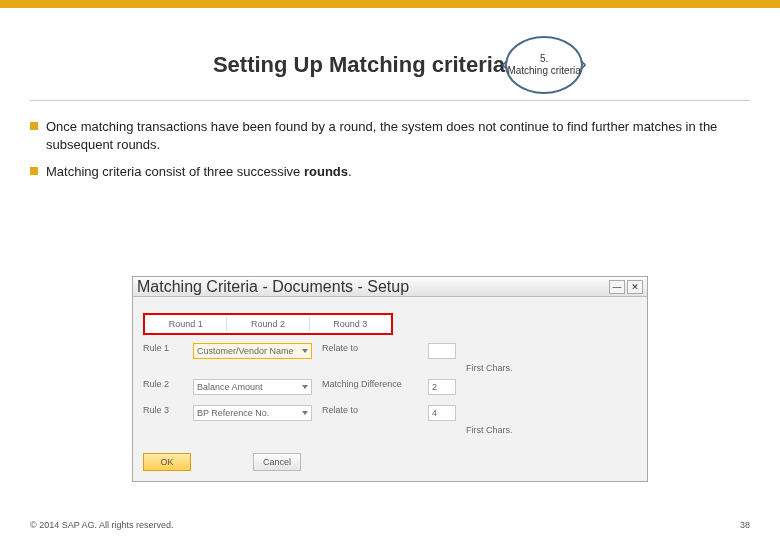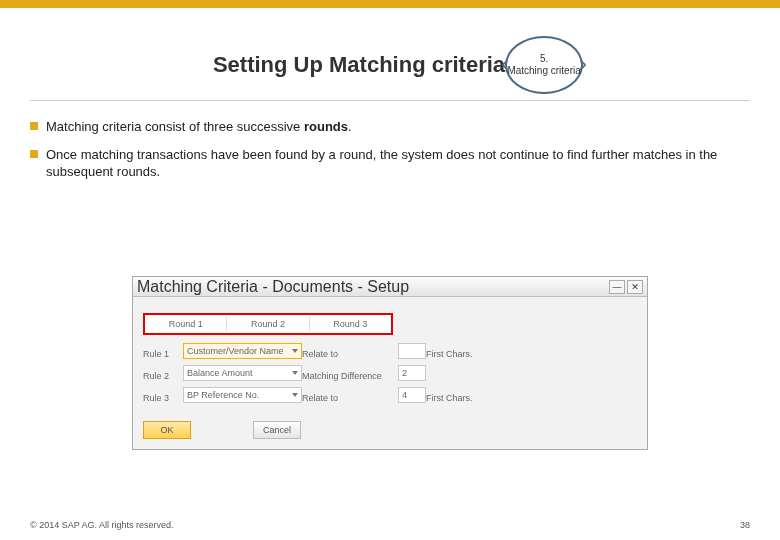--- a/index.html
+++ b/index.html
@@ -129,22 +129,22 @@
     flex: 1;
     text-align: center;
     font-size: 9px;
     color: #666;
     border-right: 1px solid #ddd;
     padding: 2px 0;
   }
   .tab:last-child { border-right: none; }
   .rule-row {
     display: flex;
-    align-items: flex-end;
-    gap: 0;
+    align-items: flex-start;
+    gap: 10px;
     margin-bottom: 6px;
     font-size: 9px;
     color: #666;
   }
   .rule-label { width: 40px; }
   .select {
     width: 119px;
     height: 16px;
     background: #fff;
     border: 1px solid #c8c8c8;
@@ -162,21 +162,21 @@
     border-right: 3px solid transparent;
     border-top: 4px solid #777;
   }
   .mid-label { width: 96px; }
   .small-input {
     width: 28px; height: 16px;
     background: #fff; border: 1px solid #c8c8c8;
     font-size:9px; color:#666;
     display:flex; align-items:center; padding:0 3px;
   }
-  .trail-label { font-size: 9px; color:#666; }
+  .trail-label { font-size: 9px; color:#666;margin-top:20px; }
   .panel-buttons {
     display: flex;
     gap: 22px;
     margin-top: 18px;
   }
   .pbtn {
     min-width: 48px;
     height: 18px;
     display:flex;align-items:center;justify-content:center;
     font-size:9px;
@@ -208,27 +208,27 @@
     <div>Matching criteria</div>
   </div>
 </div>
 
 <div class="divider"></div>
 
 <div class="bullets">
   <div class="bullet-row">
     <div class="bullet-square"></div>
     <div class="bullet-text">
-      <span>Matching criteria consist of three successive </span><b>rounds</b><span>.</span>
+      <span>Once matching transactions have been found by a round, the system does not continue to find further matches in the subsequent rounds.</span>
     </div>
   </div>
   <div class="bullet-row">
     <div class="bullet-square"></div>
     <div class="bullet-text">
-      <span>Once matching transactions have been found by a round, the system does not continue to find further matches in the subsequent rounds.</span>
+      <span>Matching criteria consist of three successive </span><b>rounds</b><span>.</span>
     </div>
   </div>
 </div>
 
 <div class="panel">
   <div class="panel-titlebar">
     <div class="panel-title">Matching Criteria - Documents - Setup</div>
     <div class="win-btn">—</div>
     <div class="win-btn">✕</div>
   </div>

